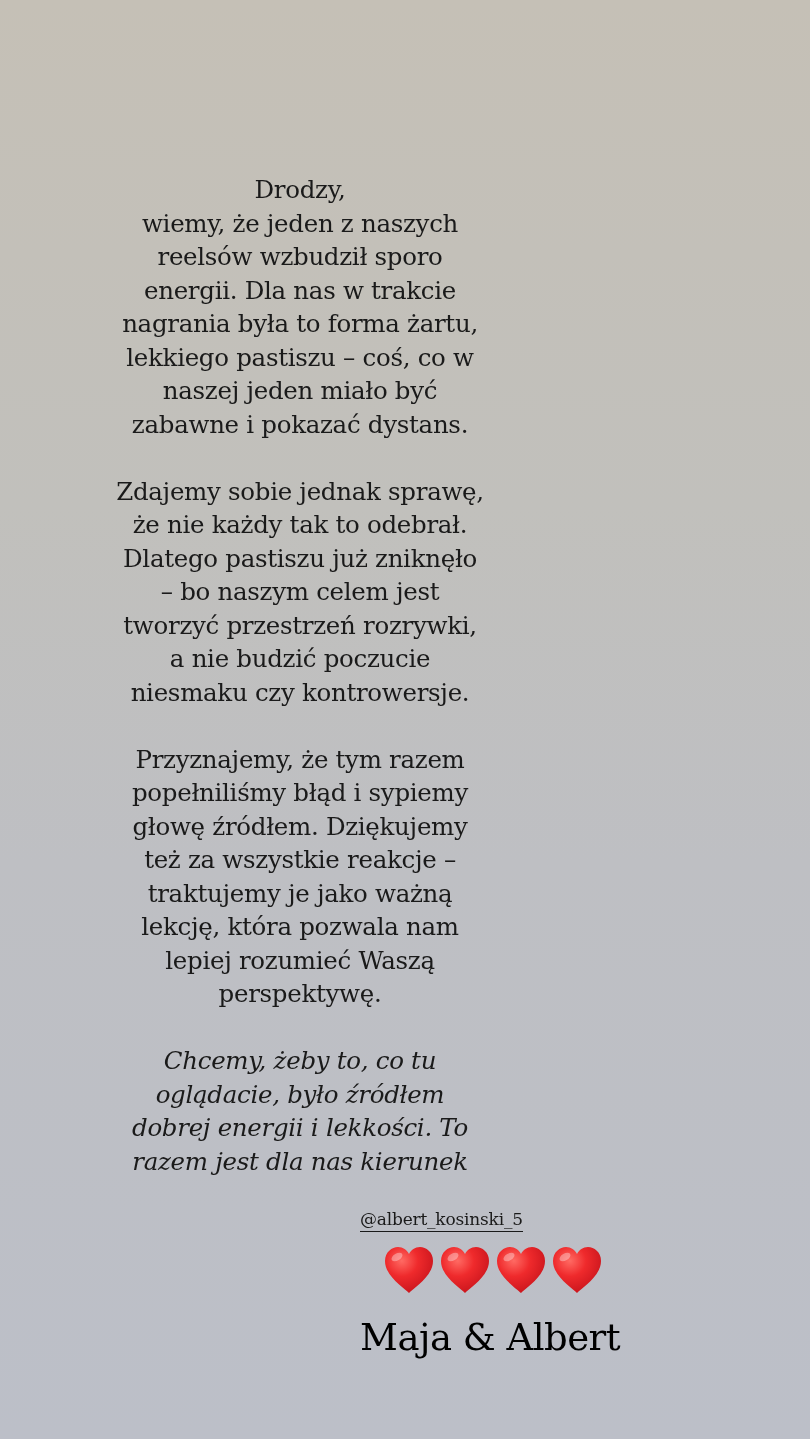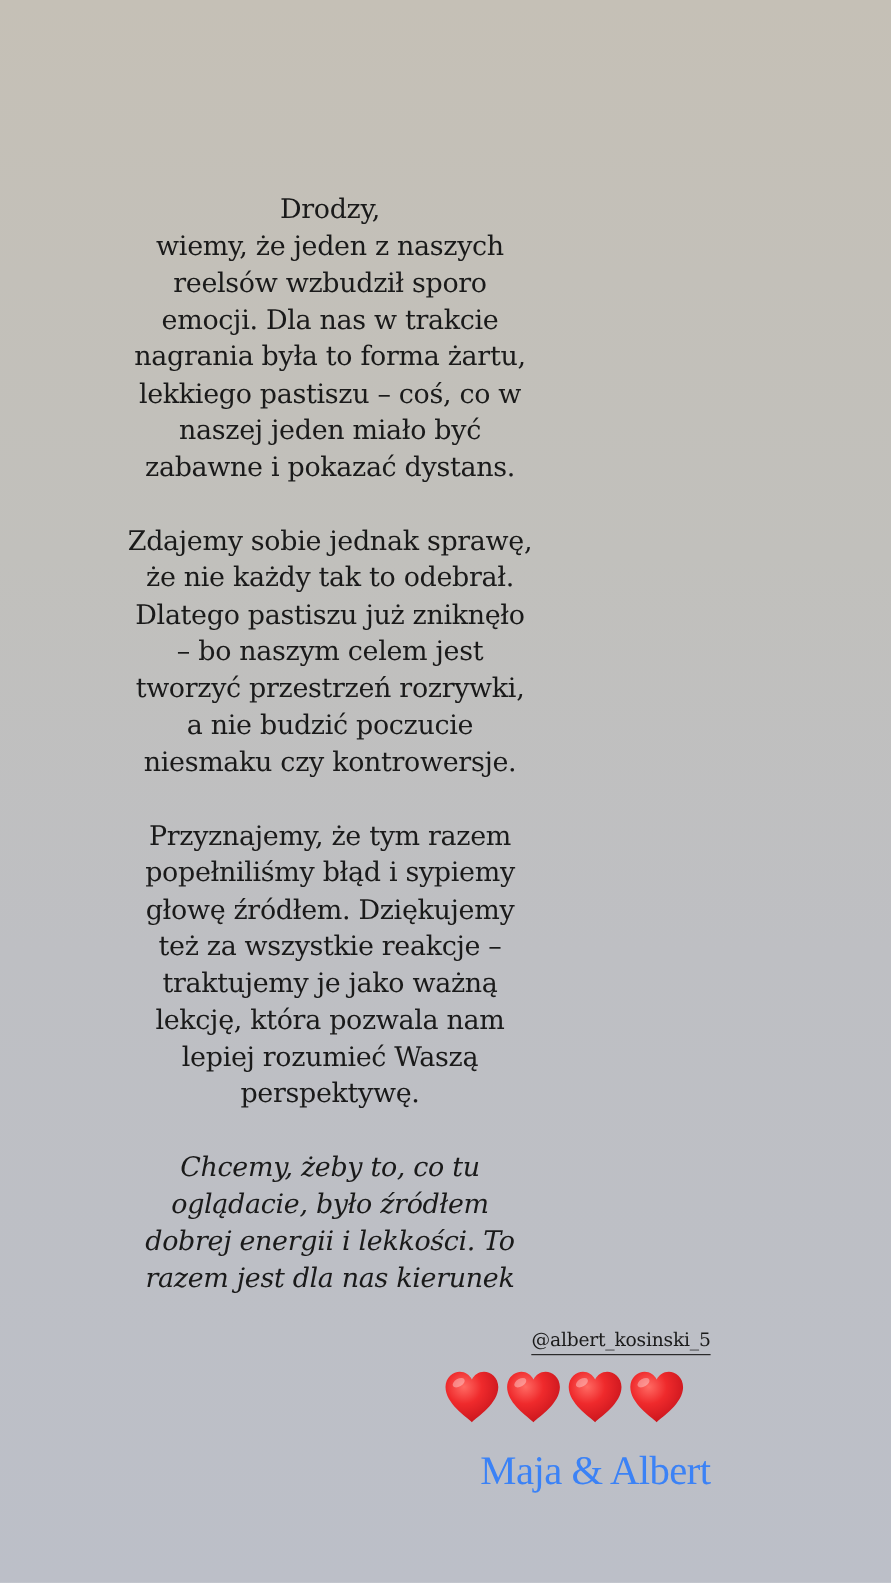--- a/index.html
+++ b/index.html
@@ -39,24 +39,24 @@
     .paragraph:last-child {
       margin-bottom: 0;
       font-style: italic;
     }
     .line {
       display: block;
       white-space: nowrap;
     }
     .signature {
       position: absolute;
-      left: 380px;
+      left: 360px;
       top: 1208px;
       width: 266px;
-      text-align: right;
+      text-align: left;
     }
     .mention {
       display: inline-block;
       font-size: 17px;
       line-height: 22px;
       color: #1a1a1a;
       border-bottom: 1.5px solid #1a1a1a;
       padding-bottom: 1px;
       text-decoration: none;
       letter-spacing: -0.2px;
@@ -72,35 +72,34 @@
       width: 54px;
       height: 52px;
       display: inline-block;
     }
     .names {
       margin-top: 16px;
       font-size: 37px;
       line-height: 44px;
       letter-spacing: -0.5px;
       white-space: nowrap;
-      color: #3b82f6;
-      font-family: Liberation Serif, serif;
+      color: #000000;
     }
   </style>
 </head>
 <body>
 
 <div class="story">
 
   <div class="message">
     <p class="paragraph">
       <span class="line">Drodzy,</span>
       <span class="line">wiemy, że jeden z naszych</span>
       <span class="line">reelsów wzbudził sporo</span>
-      <span class="line">emocji. Dla nas w trakcie</span>
+      <span class="line">energii. Dla nas w trakcie</span>
       <span class="line">nagrania była to forma żartu,</span>
       <span class="line">lekkiego pastiszu – coś, co w</span>
       <span class="line">naszej jeden miało być</span>
       <span class="line">zabawne i pokazać dystans.</span>
     </p>
     <p class="paragraph">
       <span class="line">Zdajemy sobie jednak sprawę,</span>
       <span class="line">że nie każdy tak to odebrał.</span>
       <span class="line">Dlatego pastiszu już zniknęło</span>
       <span class="line">– bo naszym celem jest</span>

